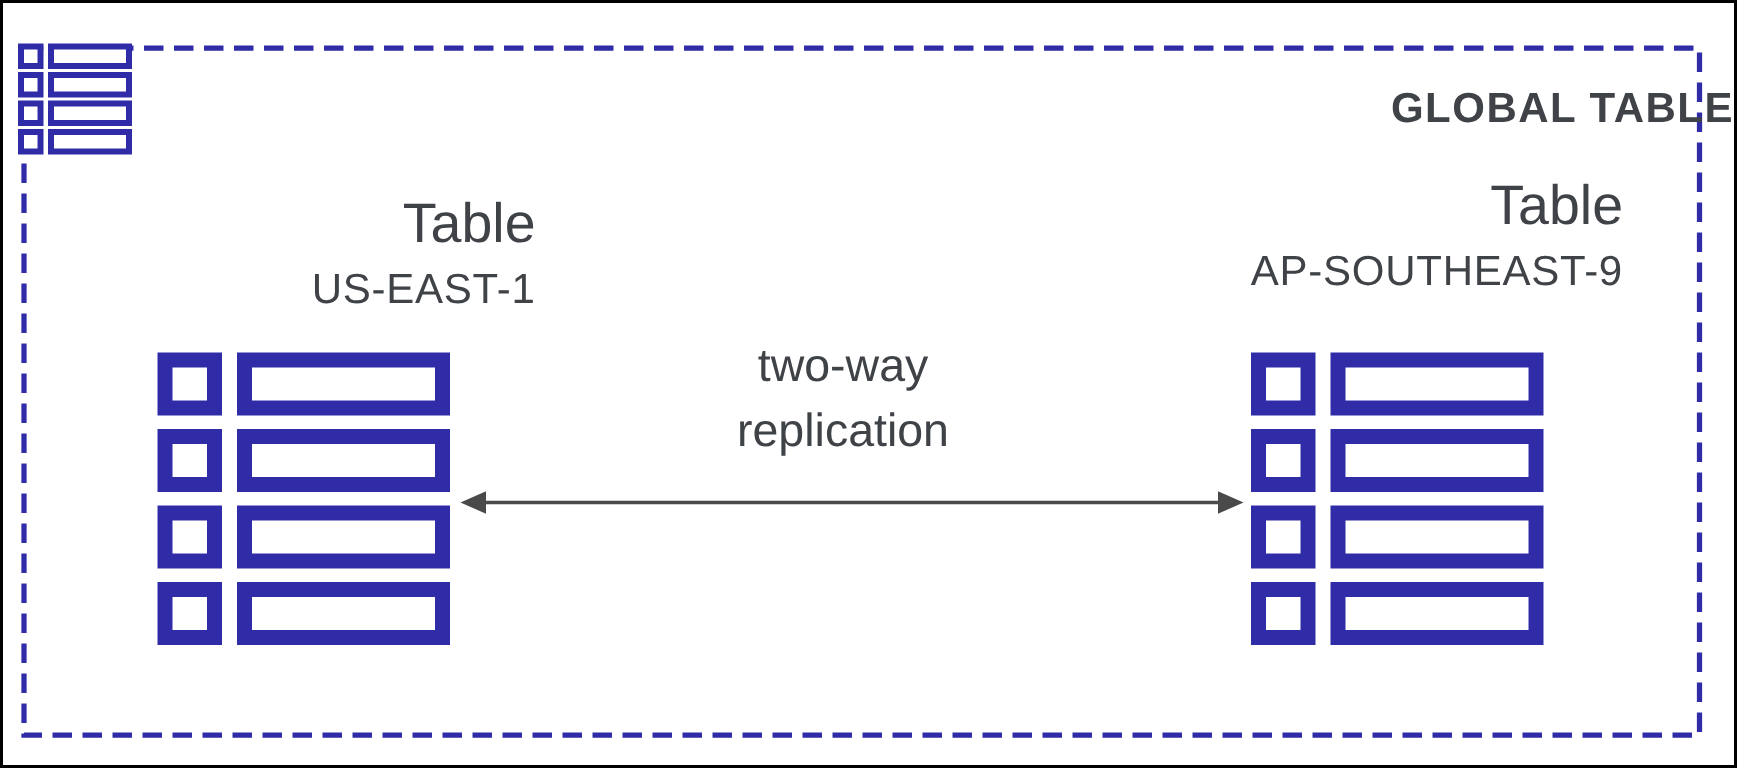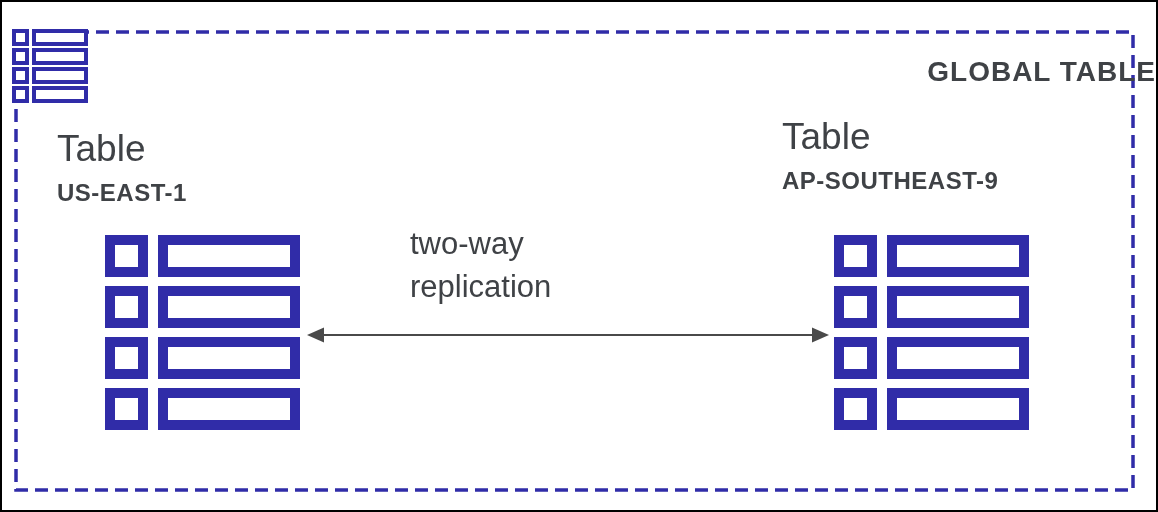--- a/index.html
+++ b/index.html
@@ -31,28 +31,28 @@
   .icon-sm .bar{width:56px;}
   
   .icon-lg{position:absolute;top:233px;display:flex;flex-direction:column;gap:9px;}
   .icon-lg.left{left:103px;}
   .icon-lg.right{left:832px;}
   .icon-lg .row{display:flex;gap:10px;}
   .icon-lg .sq,.icon-lg .bar{box-sizing:border-box;height:42px;border:10px solid var(--indigo);background:#fff;}
   .icon-lg .sq{width:43px;}
   .icon-lg .bar{width:142px;}
   
-  .label-group{position:absolute;width:300px;text-align:left;color:var(--text);}
+  .label-group{position:absolute;width:300px;text-align:right;color:var(--text);}
   .label-group.left{left:55px;top:124px;}
   .label-group.right{left:780px;top:112px;}
   .tname{font-size:37px;line-height:46px;font-weight:400;}
-  .tregion{font-size:24px;line-height:34px;font-weight:700;letter-spacing:0.5px;margin-top:4px;}
+  .tregion{font-size:28px;line-height:34px;font-weight:400;letter-spacing:0.5px;margin-top:4px;}
   
   .rep-label{
-    position:absolute;left:408px;top:220px;width:304px;
+    position:absolute;left:408px;top:220px;width:304px;text-align:center;
     font-size:31px;line-height:43px;color:var(--text);white-space:pre-line;
   }
 </style>
 </head>
 <body>
 
 <div class="canvas">
 
   <svg class="overlay" width="1158" height="512" viewBox="0 0 1158 512">
     <rect class="dashed-boundary" x="14" y="30" width="1117" height="458"></rect>

